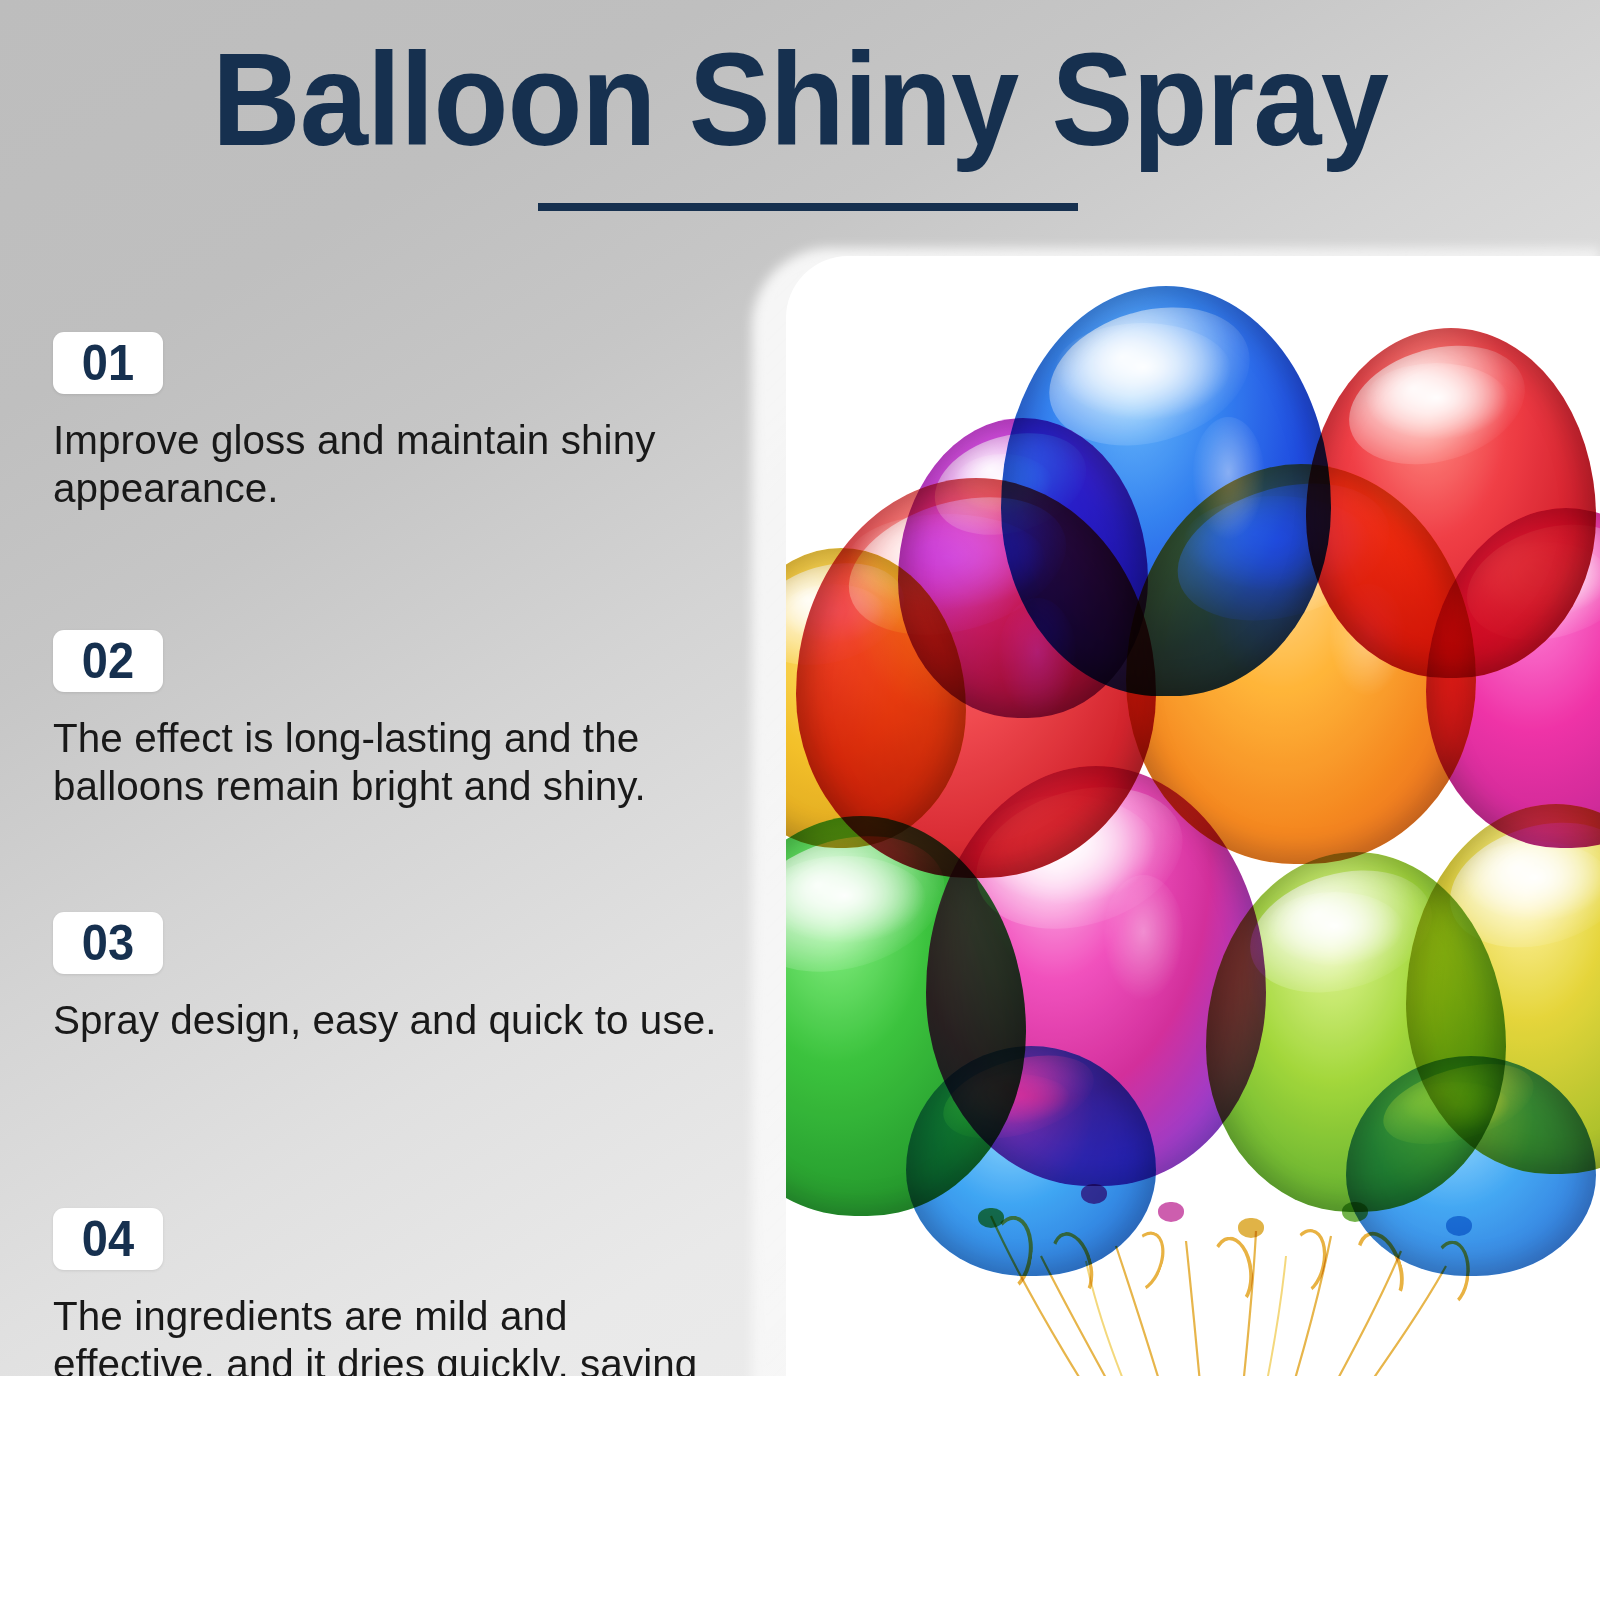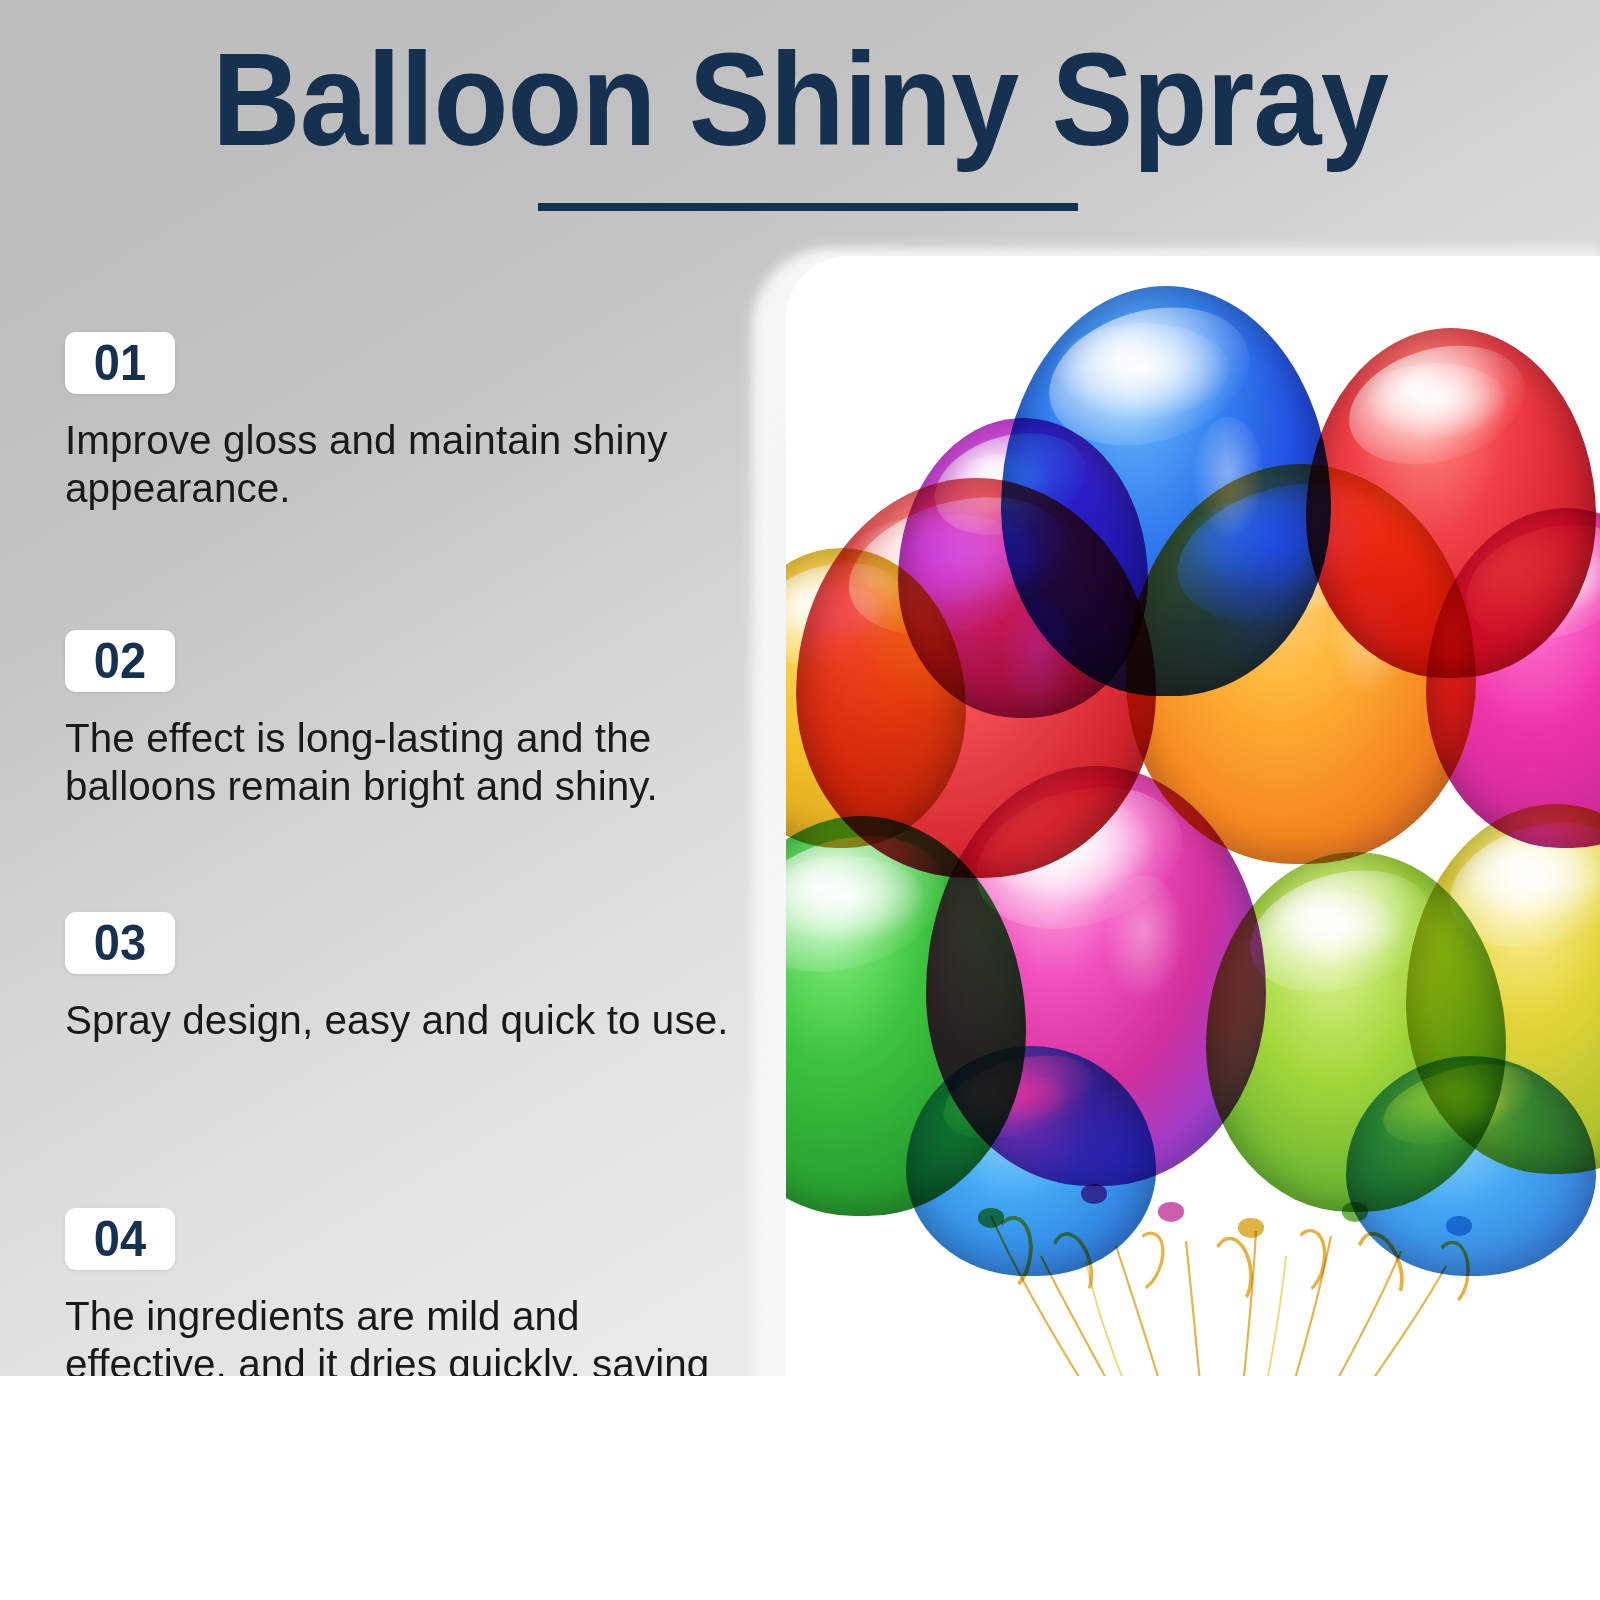--- a/index.html
+++ b/index.html
@@ -56,21 +56,21 @@
     background: #16304f;
   }
 
   
   .list {
     position: absolute;
     left: 53px;
     top: 332px;
     width: 690px;
   }
-  .item { position: absolute; left: 12px; width: 690px; }
+  .item { position: absolute; left: 0; width: 690px; }
   .item-1 { top: 0px; }
   .item-2 { top: 298px; }
   .item-3 { top: 580px; }
   .item-4 { top: 876px; }
 
   .badge {
     display: inline-block;
     min-width: 110px;
     height: 62px;
     background: #ffffff;

